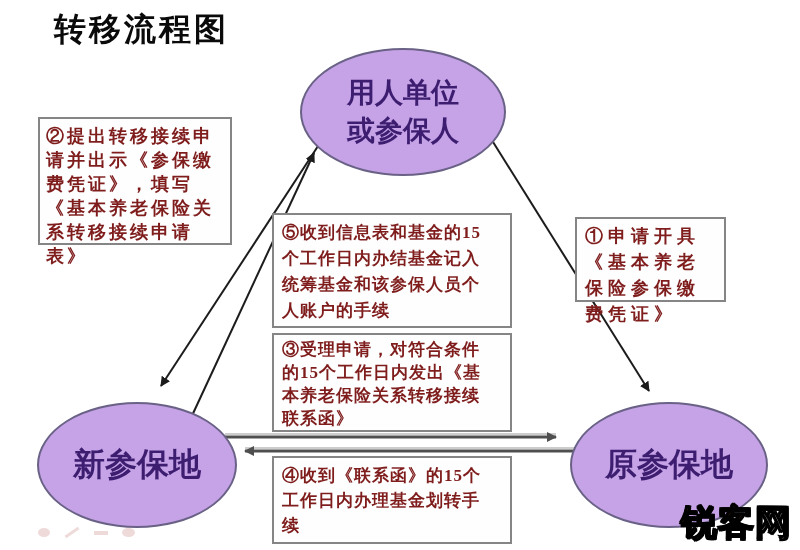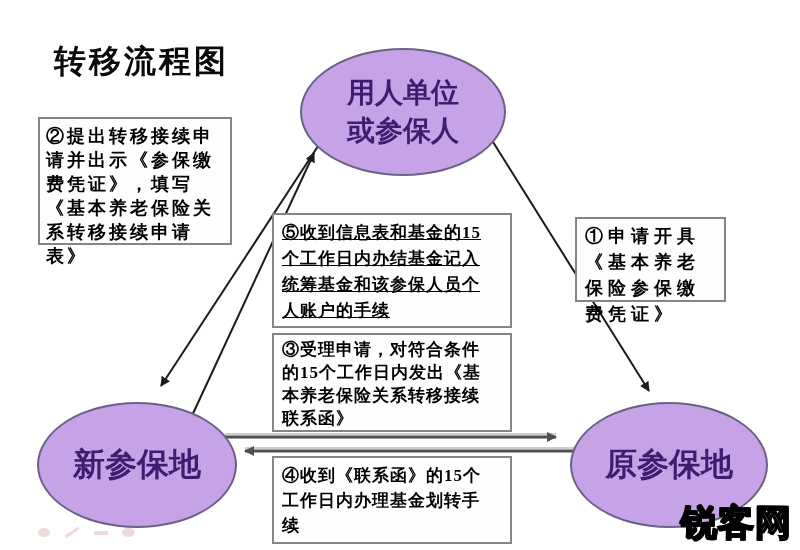--- a/index.html
+++ b/index.html
@@ -5,34 +5,33 @@
   html,body{margin:0;padding:0;background:#fff;}
   #stage{
     position:relative;width:800px;height:550px;background:#ffffff;
     font-family:"Liberation Sans",sans-serif;overflow:hidden;
   }
   
   .page-title{
     position:absolute;left:54px;top:8px;
     font-size:32px;font-weight:bold;color:#0a0a0a;letter-spacing:3px;
     font-family:"Liberation Sans",sans-serif;
-    margin-top:32px;
   }
   
   #arrows{position:absolute;left:0;top:0;z-index:1;}
   
   .step-box{
     position:absolute;z-index:2;background:#fefefe;
     border:2px solid #858585;box-sizing:border-box;
-    font-family:"Liberation Serif",serif;color:#000000;font-weight:bold;
+    font-family:"Liberation Serif",serif;color:#7f1d1d;font-weight:bold;
   }
   .box-step2{left:38px;top:117px;width:194px;height:128px;
     padding:5px 6px 0 6px;font-size:18px;line-height:24px;letter-spacing:3px;}
   .box-step5{left:272px;top:213px;width:240px;height:115px;
-    padding:5px 25px 0 8px;font-size:17px;line-height:26px;letter-spacing:1px;text-decoration:underline;}
+    padding:5px 25px 0 8px;font-size:17px;line-height:26px;letter-spacing:1px;}
   .box-step3{left:272px;top:333px;width:240px;height:99px;
     padding:3px 17px 0 8px;font-size:17px;line-height:23px;letter-spacing:1px;}
   .box-step4{left:272px;top:456px;width:240px;height:88px;
     padding:5px 25px 0 8px;font-size:17px;line-height:25px;letter-spacing:1px;}
   .box-step1{left:575px;top:217px;width:151px;height:85px;
     padding:4px 8px 0 8px;font-size:18px;line-height:26px;letter-spacing:5px;}
   
   .node{
     position:absolute;z-index:3;border-radius:50%;
     background:#c6a3e7;border:2.5px solid #6a6286;box-sizing:border-box;

